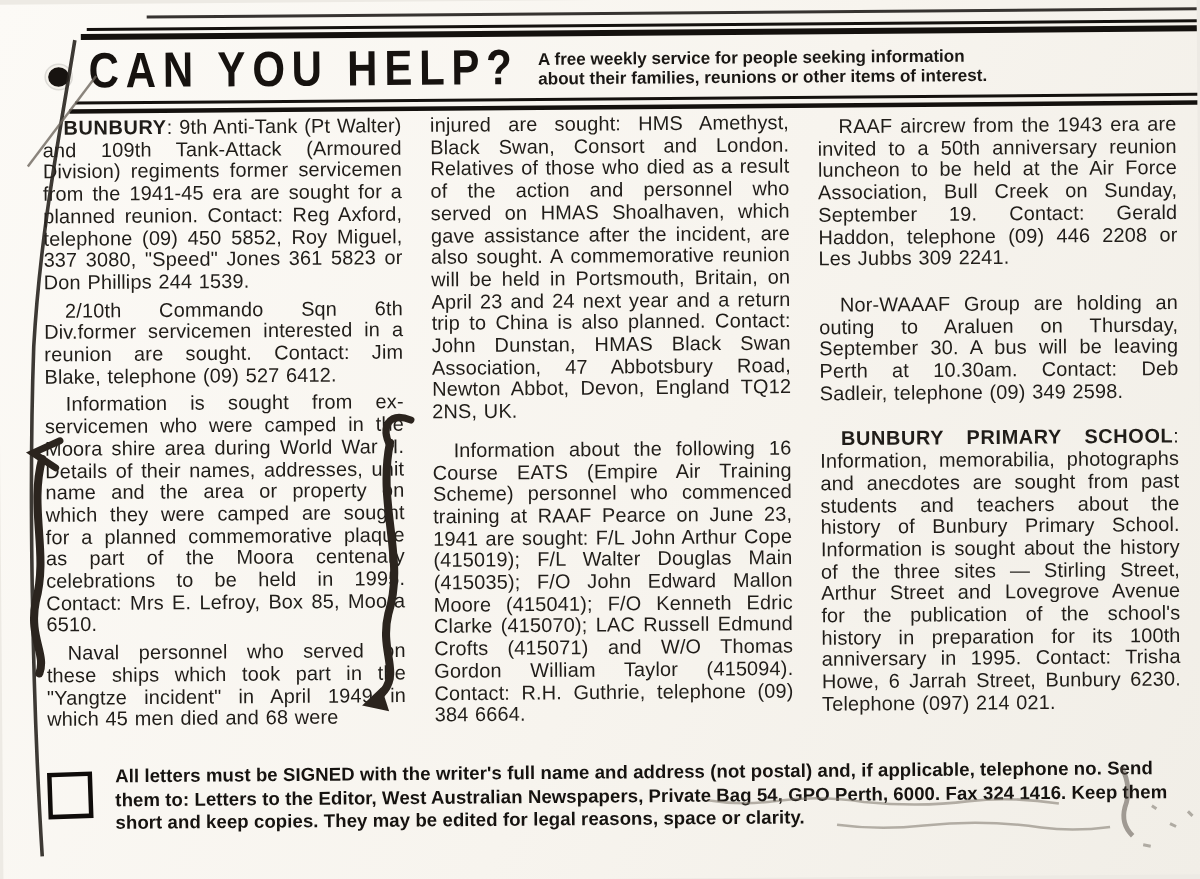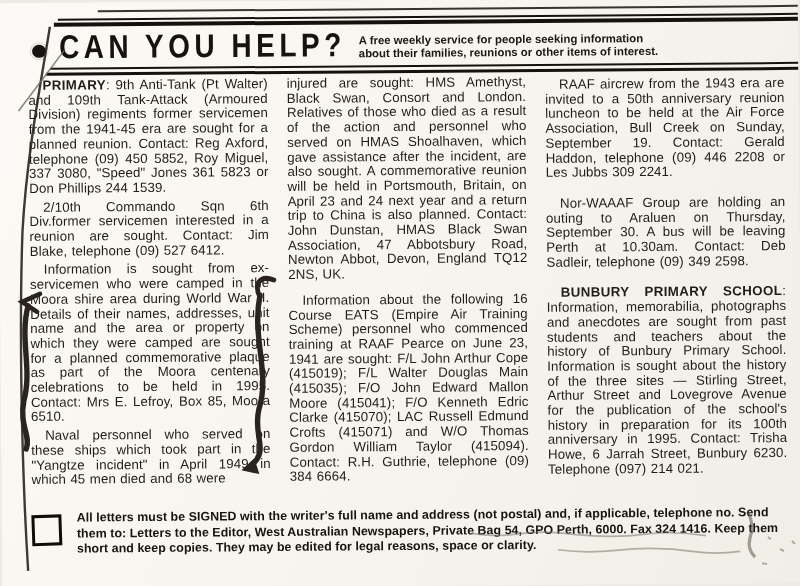--- a/index.html
+++ b/index.html
@@ -80,21 +80,21 @@
         <div>A free weekly service for people seeking information</div>
         <div>about their families, reunions or other items of interest.</div>
       </div>
     </div>
     <div class="rule r3"></div>
     <div class="rule r4"></div>
   </div>
 
   <div class="columns">
     <div class="col col1">
-      <p class="para"><b>PRIMARY</b><span>: 9th Anti-Tank (Pt Walter) and 109th Tank-Attack (Armoured Division) regiments former servicemen from the 1941-45 era are sought for a planned reunion. Contact: Reg Axford, telephone (09) 450 5852, Roy Miguel, 337 3080, "Speed" Jones 361 5823 or Don Phillips 244 1539.</span></p>
+      <p class="para"><b>BUNBURY</b><span>: 9th Anti-Tank (Pt Walter) and 109th Tank-Attack (Armoured Division) regiments former servicemen from the 1941-45 era are sought for a planned reunion. Contact: Reg Axford, telephone (09) 450 5852, Roy Miguel, 337 3080, "Speed" Jones 361 5823 or Don Phillips 244 1539.</span></p>
       <p class="para">2/10th Commando Sqn 6th Div.former servicemen interested in a reunion are sought. Contact: Jim Blake, telephone (09) 527 6412.</p>
       <p class="para">Information is sought from ex-servicemen who were camped in the Moora shire area during World War II. Details of their names, addresses, unit name and the area or property on which they were camped are sought for a planned commemorative plaque as part of the Moora centenary celebrations to be held in 1995. Contact: Mrs E. Lefroy, Box 85, Moora 6510.</p>
       <p class="para">Naval personnel who served on these ships which took part in the "Yangtze incident" in April 1949 in which 45 men died and 68 were</p>
     </div>
     <div class="col col2">
       <p class="para no-indent">injured are sought: HMS Amethyst, Black Swan, Consort and London. Relatives of those who died as a result of the action and personnel who served on HMAS Shoalhaven, which gave assistance after the incident, are also sought. A commemorative reunion will be held in Portsmouth, Britain, on April 23 and 24 next year and a return trip to China is also planned. Contact: John Dunstan, HMAS Black Swan Association, 47 Abbotsbury Road, Newton Abbot, Devon, England TQ12 2NS, UK.</p>
       <p class="para">Information about the following 16 Course EATS (Empire Air Training Scheme) personnel who commenced training at RAAF Pearce on June 23, 1941 are sought: F/L John Arthur Cope (415019); F/L Walter Douglas Main (415035); F/O John Edward Mallon Moore (415041); F/O Kenneth Edric Clarke (415070); LAC Russell Edmund Crofts (415071) and W/O Thomas Gordon William Taylor (415094). Contact: R.H. Guthrie, telephone (09) 384 6664.</p>
     </div>
     <div class="col col3">
       <p class="para">RAAF aircrew from the 1943 era are invited to a 50th anniversary reunion luncheon to be held at the Air Force Association, Bull Creek on Sunday, September 19. Contact: Gerald Haddon, telephone (09) 446 2208 or Les Jubbs 309 2241.</p>

